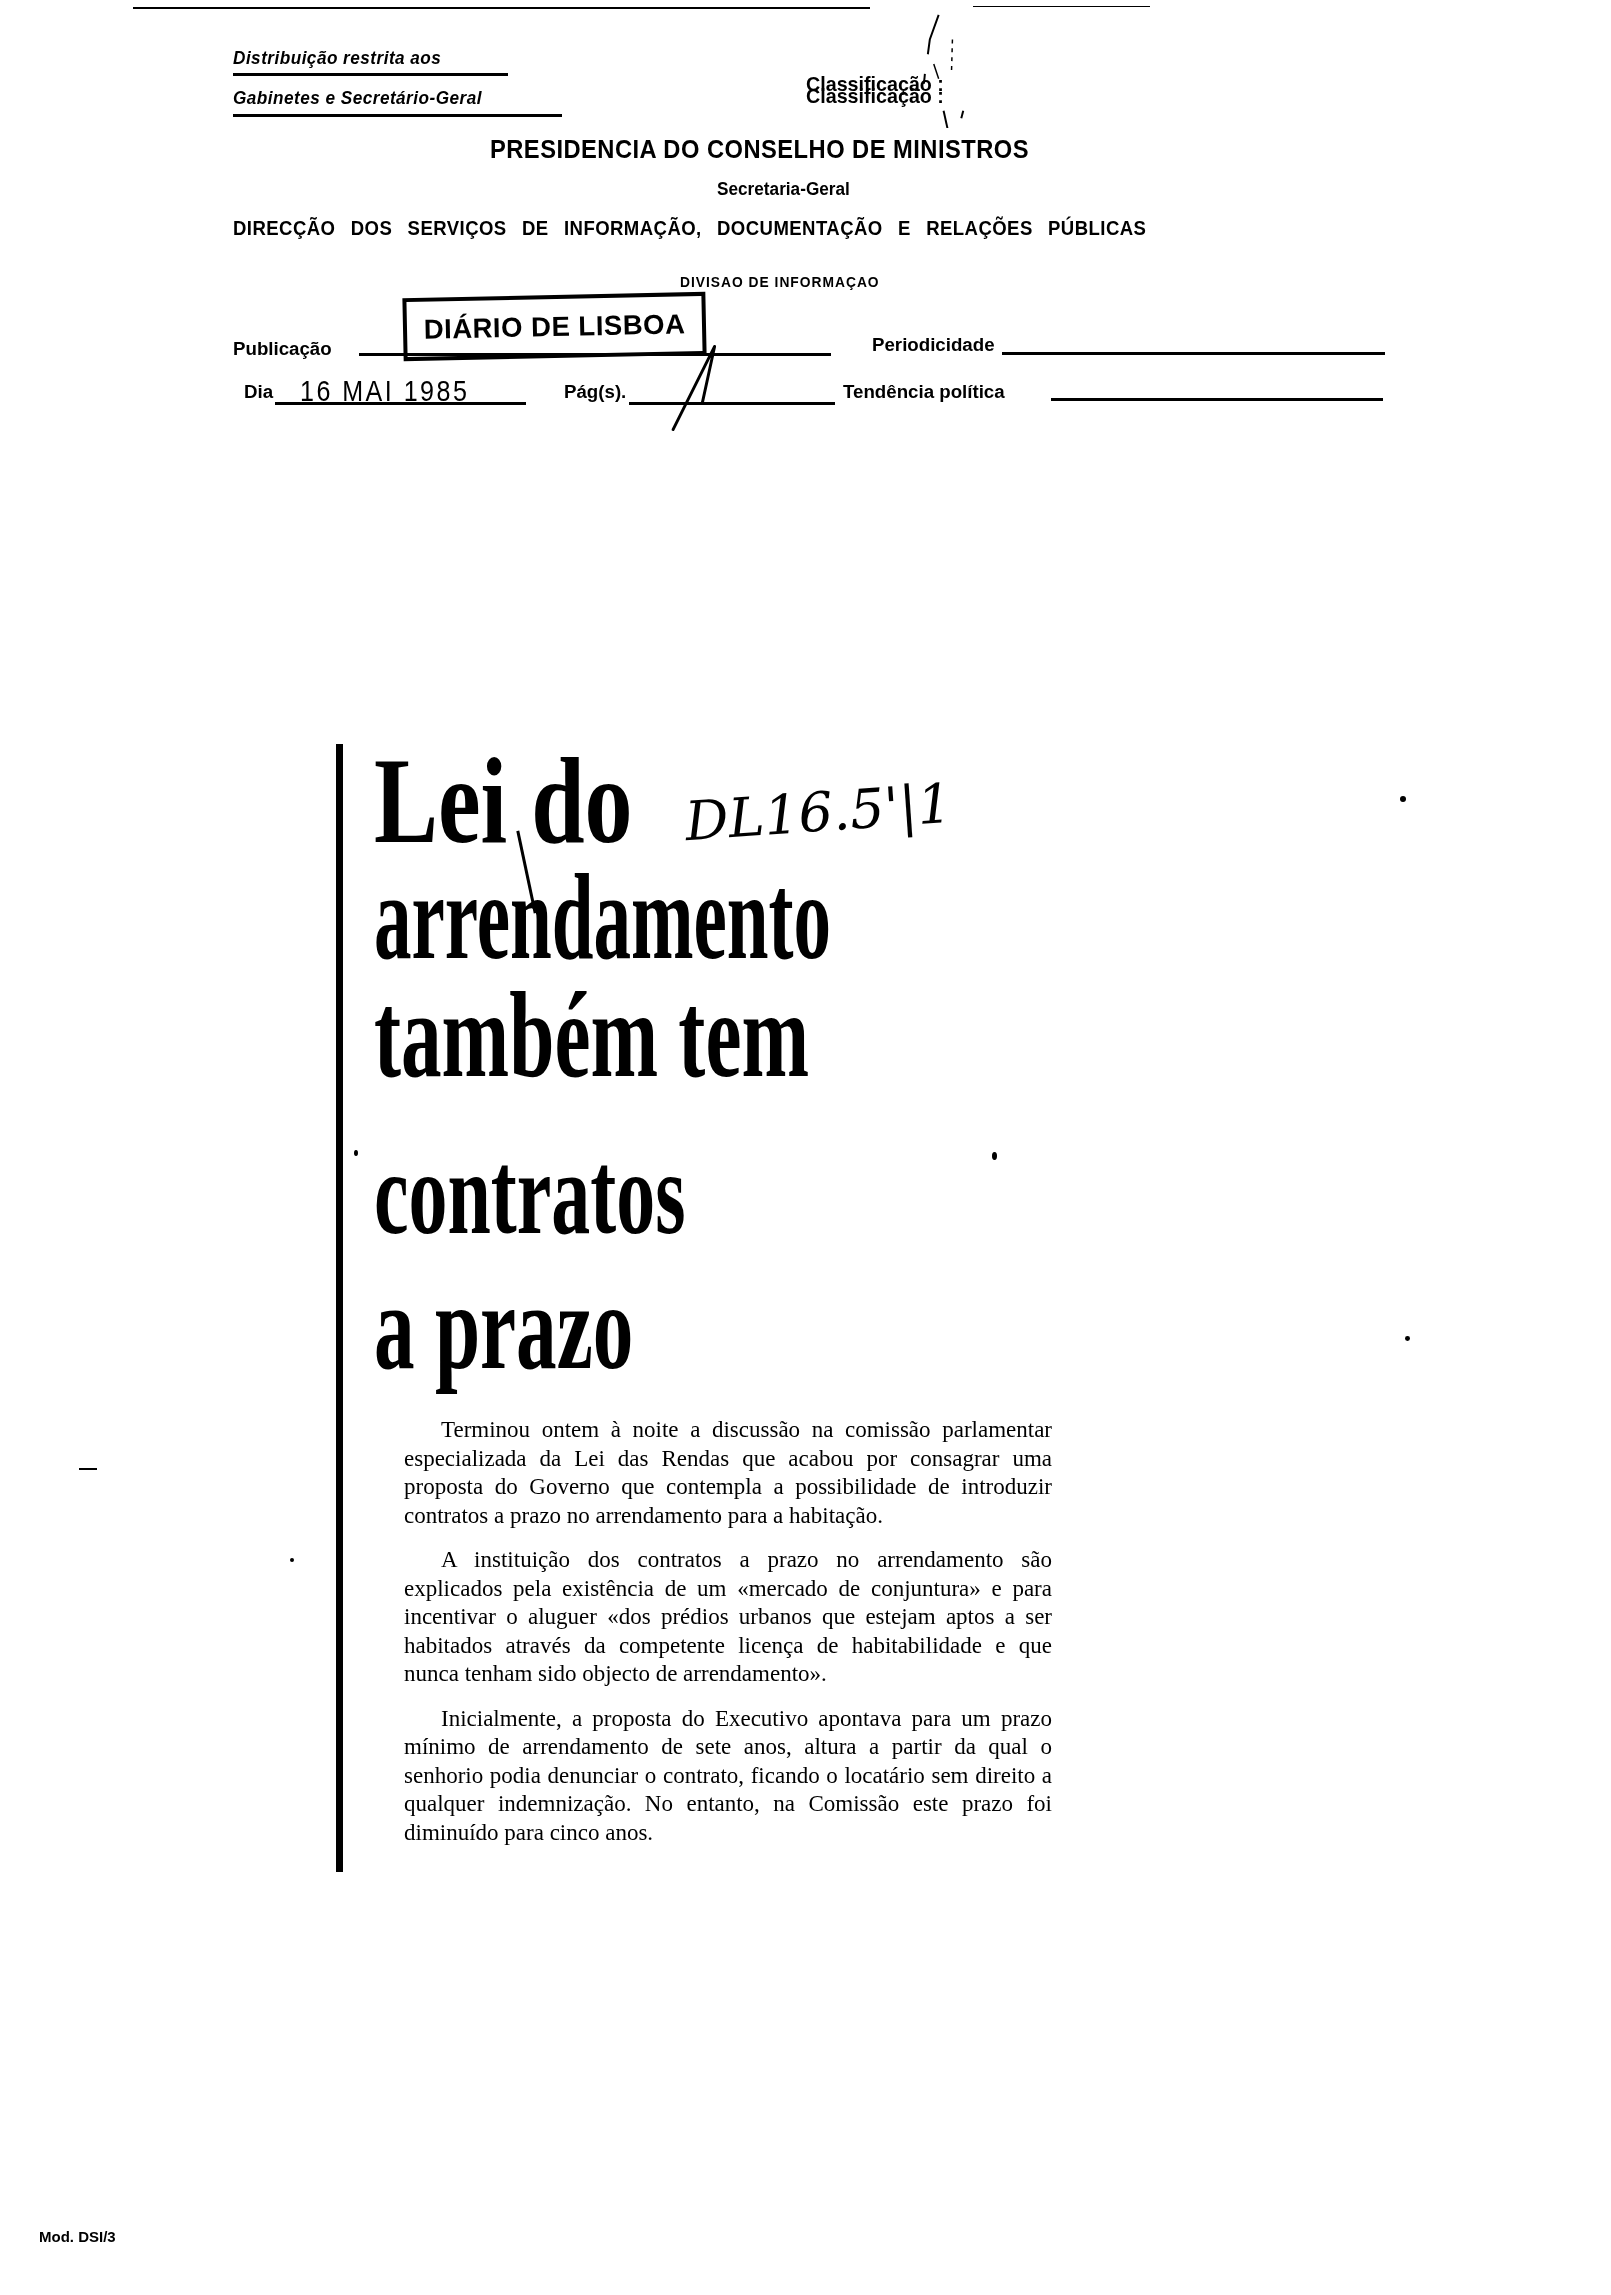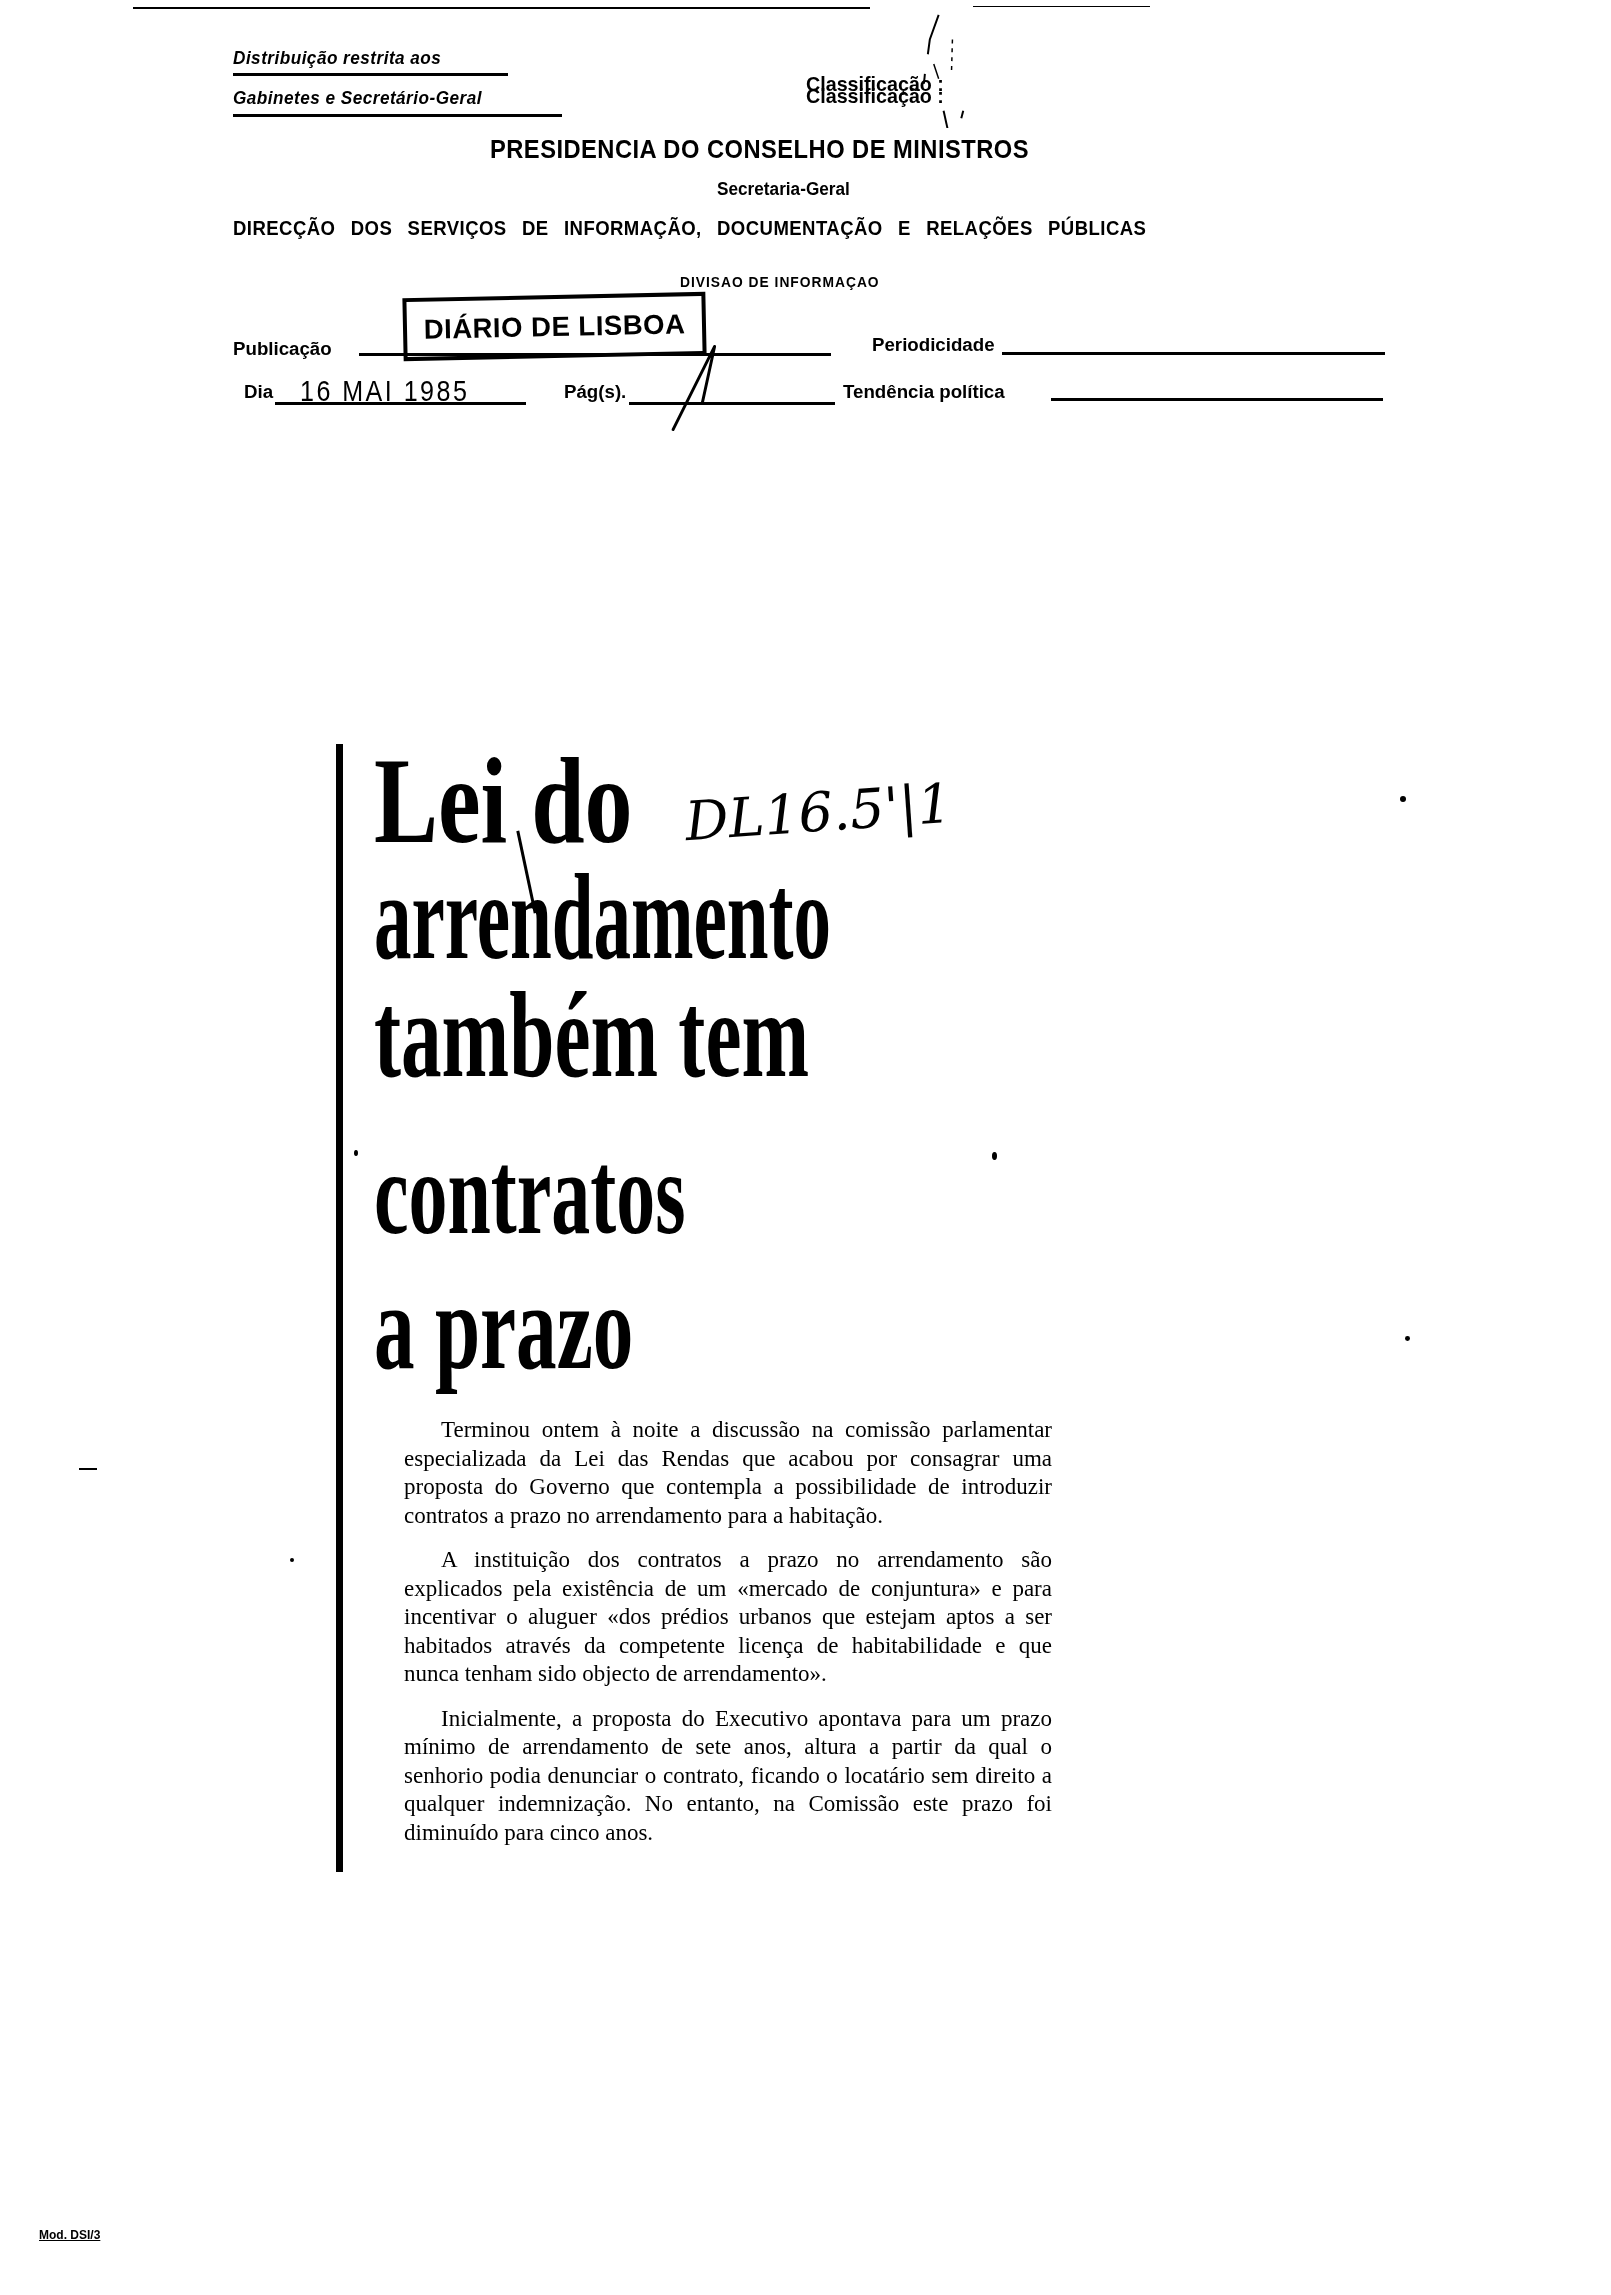--- a/index.html
+++ b/index.html
@@ -17,21 +17,21 @@
   .form-label { font-family: "Liberation Sans", sans-serif; font-weight: bold; font-size: 18.7px; white-space: nowrap; }
   .stamp { position: absolute; border: 4.9px solid #000; transform: rotate(-1.2deg); display: flex; align-items: center; justify-content: center; }
   .stamp span { font-family: "Liberation Sans", sans-serif; font-weight: bold; font-size: 27.5px; letter-spacing: 0.5px; white-space: nowrap; }
   .date-val { font-family: "Liberation Sans", sans-serif; font-size: 29.5px; letter-spacing: 2.9px; white-space: nowrap; }
 
   
   .headline { font-family: "Liberation Serif", "DejaVu Serif", serif; font-weight: bold; white-space: nowrap; line-height: 1; transform-origin: left top; }
   .body-text { font-family: "Liberation Serif", "DejaVu Serif", serif; font-size: 23px; line-height: 28.5px; text-align: justify; }
   .body-text p { margin: 16px; text-indent: 37px; }
   .hand { font-family: "DejaVu Serif", serif; font-style: italic; white-space: nowrap; }
-  .footer { font-family: "Liberation Sans", sans-serif; font-weight: bold; font-size: 12px; text-decoration: underline; }
+  .footer { font-family: "Liberation Sans", sans-serif; font-weight: bold; font-size: 15px; }
   .speck { position: absolute; background: #000; border-radius: 50%; }
 </style>
 </head>
 <body>
 
 <div class="rule" style="left:133px; top:6.9px; width:737px; height:2px;"></div>
 <div class="rule" style="left:973px; top:5.9px; width:177px; height:1.5px;"></div>
 
 <div class="abs restrict" style="left:233px; top:47px;">Distribuição restrita aos</div>
 <div class="rule" style="left:233px; top:73px; width:275px; height:3.4px;"></div>

